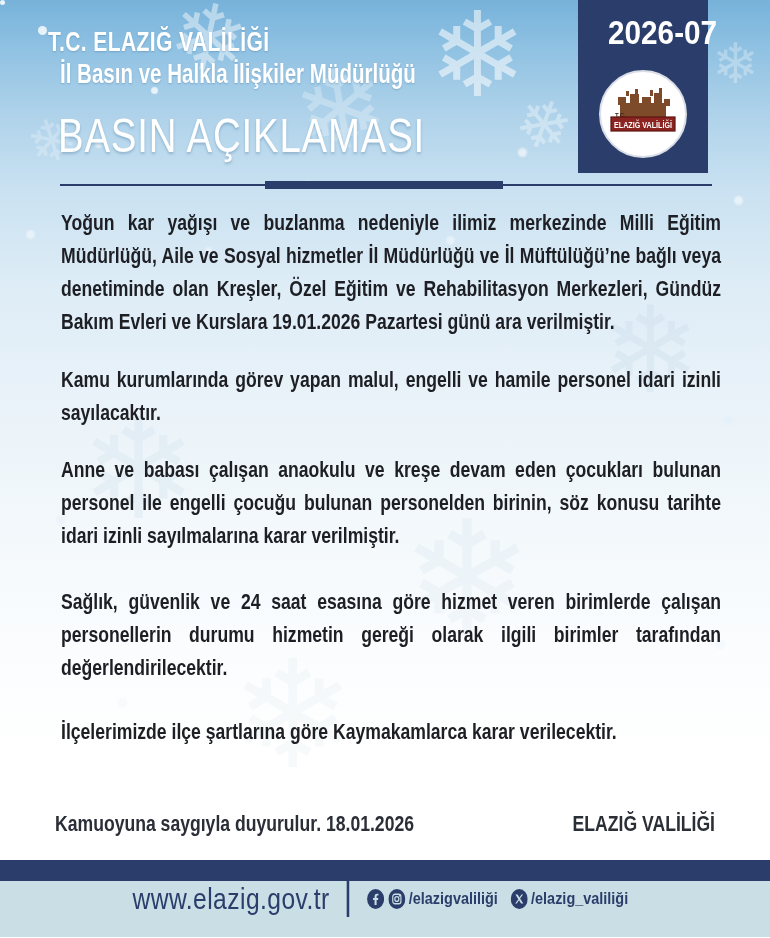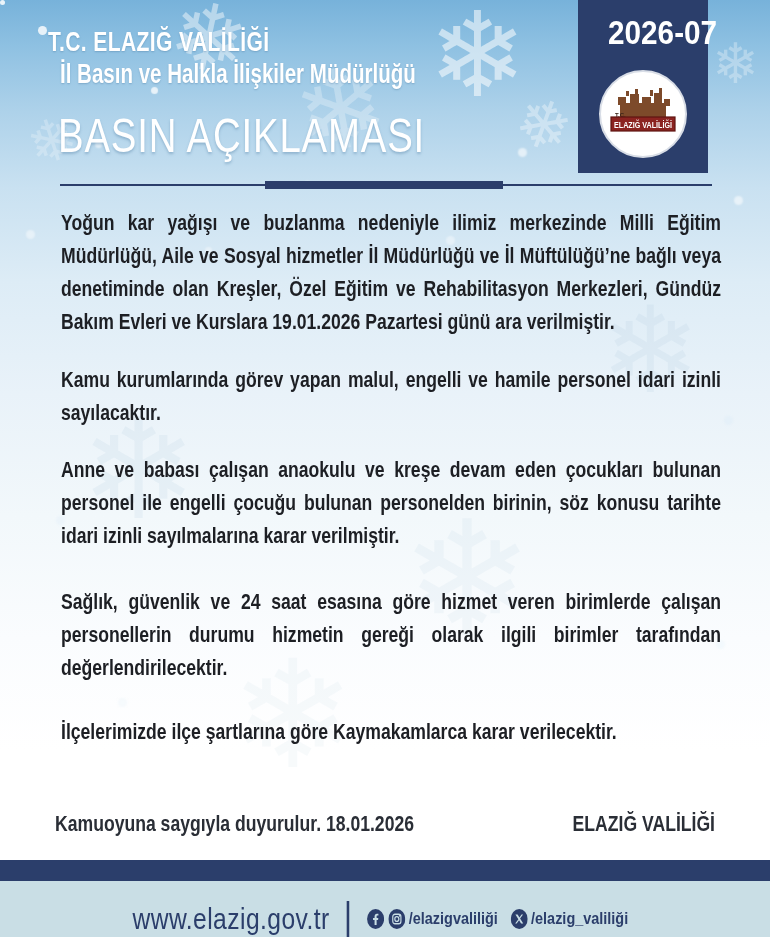--- a/index.html
+++ b/index.html
@@ -67,21 +67,21 @@
   .mb-a { margin-bottom:25px; } .mb-b { margin-bottom:24px; }
   .mb-c { margin-bottom:33px; } .mb-d { margin-bottom:31px; }
 
   .signrow { position:absolute; left:55px; top:791px; width:660px;margin-top:20px; }
   .signrow .inner { width:125%; transform:scaleX(.8); transform-origin:left top;
         display:flex; justify-content:space-between; font-weight:bold; font-size:22px; color:#2a2e36; }
 
   
   .footer-bar  { position:absolute; left:0; top:860px; width:770px; height:21px; background:#2b3e6b; }
   .footer-strip{ position:absolute; left:0; top:881px; width:770px; height:56px; background:#c9dee5;
-                 display:flex; align-items:flex-end; justify-content:center; }
+                 display:flex; align-items:flex-start; justify-content:center; }
   .footer-row { display:flex; align-items:center; transform:scaleX(.85); transform-origin:center; color:#2b3e6b; }
   .site { font-size:29px; font-weight:500; letter-spacing:.5px; }
   .vbar { width:3px; height:36px; background:#2b3e6b; margin:0 16px 0 20px; }
   .handle { font-size:17px; font-weight:bold; margin:0 10px 0 4px; }
   .sicon { width:20px; height:20px; margin-left:5px; flex:0 0 auto; }
 
   .wm { position:absolute; pointer-events:none; }
 </style>
 </head>
 <body>

